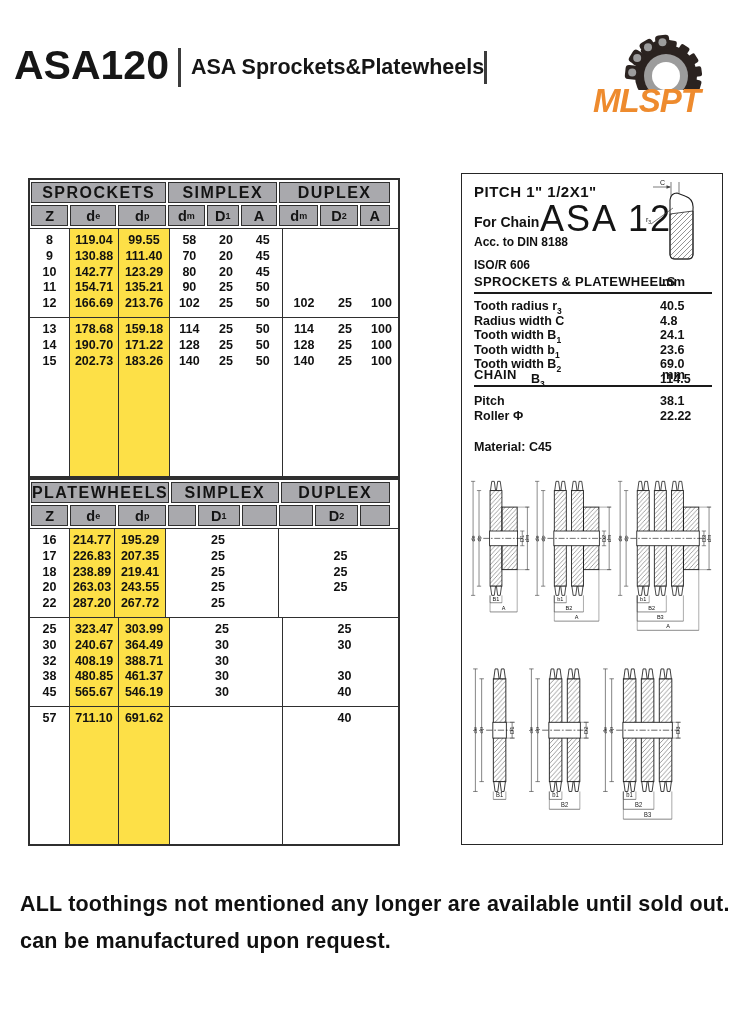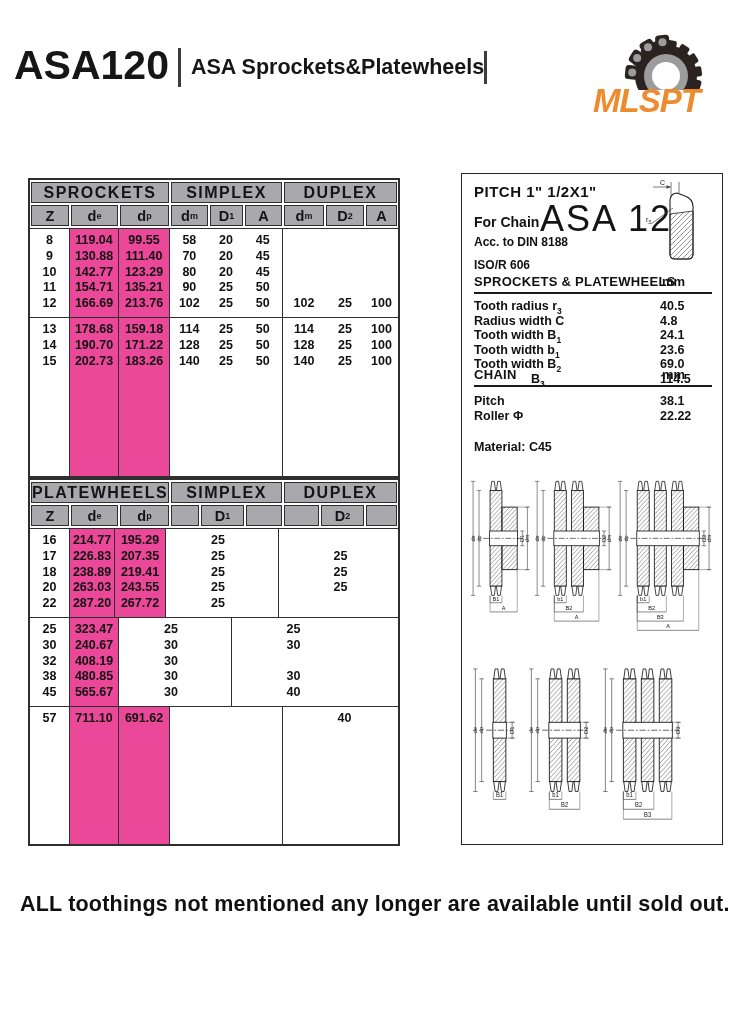--- a/index.html
+++ b/index.html
@@ -12,33 +12,33 @@
   #bar1{left:178px;top:48px;height:39px;}
   #bar2{left:484px;top:51px;height:33px;}
   .brand-sub{position:absolute;left:191px;top:55px;font-size:21.5px;font-weight:bold;color:#161616;}
   #logo{position:absolute;left:592px;top:24px;width:135px;height:95px;}
 
   
   .dtable{position:absolute;border:2px solid #2f2f2f;background:#fff;box-sizing:border-box;
           display:flex;flex-direction:column;}
   #sprockets-table{left:28px;top:178px;width:372px;height:300px;}
   #platewheels-table{left:28px;top:478px;width:372px;height:368px;}
-  .thead-row{display:flex;gap:2px;padding:2px 1px 0 1px;}
+  .thead-row{display:flex;gap:2px;padding:2px 8px 0 1px;}
   .th-cell{background:#a9a9ad;border:1px solid #2f2f2f;box-sizing:border-box;height:21px;
            display:flex;align-items:center;justify-content:center;font-weight:bold;color:#141414;}
   .th-cell.group{font-size:16px;letter-spacing:1.5px;}
   .th-cell.col{font-size:14.5px;}
   .th-cell sub{font-size:9px;}
   .tbody{flex:1;display:flex;flex-direction:column;margin-top:2px;border-top:1.5px solid #2f2f2f;min-height:0;}
   .tgroup{display:flex;}
   .tgroup.sep{border-top:1.5px solid #2f2f2f;}
   .tgroup.tfill{flex:1;}
   .tcol{box-sizing:border-box;text-align:center;padding:4px 0 5px 0;}
   .tcol.br{border-right:1.5px solid #2f2f2f;}
-  .tcol.shade{background:#ec4899;}
+  .tcol.shade{background:#fde047;}
   .tsub{box-sizing:border-box;text-align:center;}
   .tval{height:15.8px;line-height:15.8px;font-size:12.5px;font-weight:bold;white-space:pre;}
 
   
   #spec-panel{position:absolute;left:461px;top:173px;width:262px;height:672px;
               border:1.5px solid #262626;box-sizing:border-box;background:#fff;}
   .p-abs{position:absolute;}
   #pitch-title{left:12px;top:9px;font-size:15px;font-weight:bold;letter-spacing:0.5px;}
   #for-chain{left:12px;top:40px;font-size:14px;font-weight:bold;}
   #asa-model{left:78px;top:24px;font-size:36px;letter-spacing:2px;color:#141414;}
@@ -390,20 +390,27 @@
             <div class="tval">32</div>
             <div class="tval">38</div>
             <div class="tval">45</div>
           </div>
           <div class="tcol shade br" style="width: 49px;">
             <div class="tval">323.47</div>
             <div class="tval">240.67</div>
             <div class="tval">408.19</div>
             <div class="tval">480.85</div>
             <div class="tval">565.67</div>
+          </div>
+          <div class="tcol shade br" style="width: 51px;">
+            <div class="tval">303.99</div>
+            <div class="tval">364.49</div>
+            <div class="tval">388.71</div>
+            <div class="tval">461.37</div>
+            <div class="tval">546.19</div>
           </div>
           <div class="tcol br" style="width: 113px; display: flex;">
             <div class="tsub" style="width: 30px;">
               <div class="tval"> </div>
               <div class="tval"> </div>
               <div class="tval"> </div>
               <div class="tval"> </div>
               <div class="tval"> </div>
             </div>
             <div class="tsub" style="width: 45px;">
@@ -843,14 +850,15 @@
           <line x1="26" y1="160" x2="80" y2="160" stroke="#444" stroke-width="0.7"></line>
           <line x1="26" y1="132" x2="26" y2="160" stroke="#444" stroke-width="0.5"></line>
           <line x1="80" y1="132" x2="80" y2="160" stroke="#444" stroke-width="0.5"></line>
           <text x="53" y="158" font-size="6.5" text-anchor="middle" fill="#111">B3</text>
         </svg>
       </div>
   </div>
 
   <div id="footer-note">
     <div class="foot-line">ALL toothings not mentioned any longer are available until sold out.</div>
+    <div class="foot-line">can be manufactured upon request.</div>
   </div>
 </div>
 
 </body></html>

